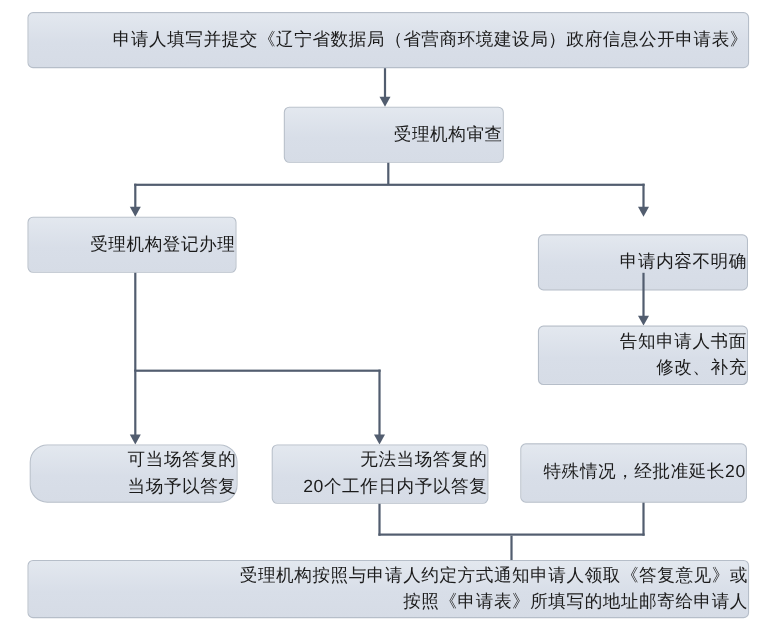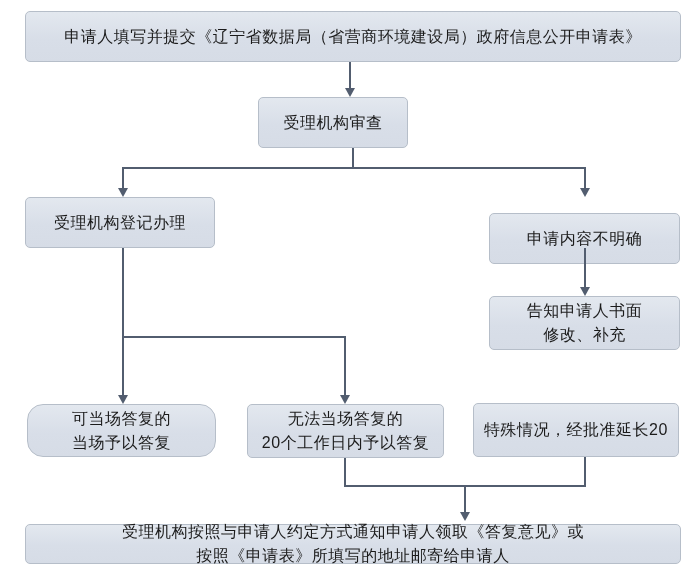--- a/index.html
+++ b/index.html
@@ -17,21 +17,21 @@
     overflow: hidden;
   }
   .node {
     position: absolute;
     box-sizing: border-box;
     background: linear-gradient(180deg, #e3e8ef 0%, #d8dee8 55%, #d6dce6 100%);
     border: 1px solid #b6bec9;
     border-radius: 5px;
     display: flex;
     flex-direction: column;
-    align-items: center;
+    align-items: flex-end;
     justify-content: center;
     text-align: center;
     font-size: 16px;
     line-height: 24px;
     letter-spacing: 0.5px;
   }
   .line {
     position: absolute;
     background: #525d6f;
   }
@@ -49,21 +49,21 @@
 
 <div id="canvas">
 
   <div class="node" style="left:25px; top:11px; width:656px; height:51px;">
     <div>申请人填写并提交《辽宁省数据局（省营商环境建设局）政府信息公开申请表》</div>
   </div>
 
   <div class="line" style="left:349px; top:62px; width:2px; height:27px;"></div>
   <div class="arrow-down" style="left:345px; top:88px;"></div>
 
-  <div class="node" style="left:258px; top:97px; width:150px; height:51px;">
+  <div class="node" style="left:258px; top:97px; width:200px; height:51px;">
     <div>受理机构审查</div>
   </div>
 
   <div class="line" style="left:352px; top:148px; width:2px; height:20px;"></div>
   <div class="line" style="left:122px; top:167px; width:464px; height:2px;"></div>
   <div class="line" style="left:122px; top:167px; width:2px; height:22px;"></div>
   <div class="arrow-down" style="left:118px; top:188px;"></div>
   <div class="line" style="left:584px; top:167px; width:2px; height:22px;"></div>
   <div class="arrow-down" style="left:580px; top:188px;"></div>
 
@@ -103,18 +103,18 @@
   <div class="node" style="left:473px; top:403px; width:206px; height:54px;gap:44px;">
     <div>特殊情况，经批准延长20</div>
   </div>
 
   <div class="line" style="left:344px; top:458px; width:2px; height:29px;"></div>
   <div class="line" style="left:584px; top:457px; width:2px; height:30px;"></div>
   <div class="line" style="left:344px; top:485px; width:242px; height:2px;"></div>
   <div class="line" style="left:464px; top:487px; width:2px; height:26px;"></div>
   <div class="arrow-down" style="left:460px; top:512px;"></div>
 
-  <div class="node" style="left:25px; top:524px; width:656px; height:40px;">
+  <div class="node" style="left:25px; top:509px; width:656px; height:53px;">
     <div>受理机构按照与申请人约定方式通知申请人领取《答复意见》或</div>
     <div>按照《申请表》所填写的地址邮寄给申请人</div>
   </div>
 
 </div>
 
 </body></html>

